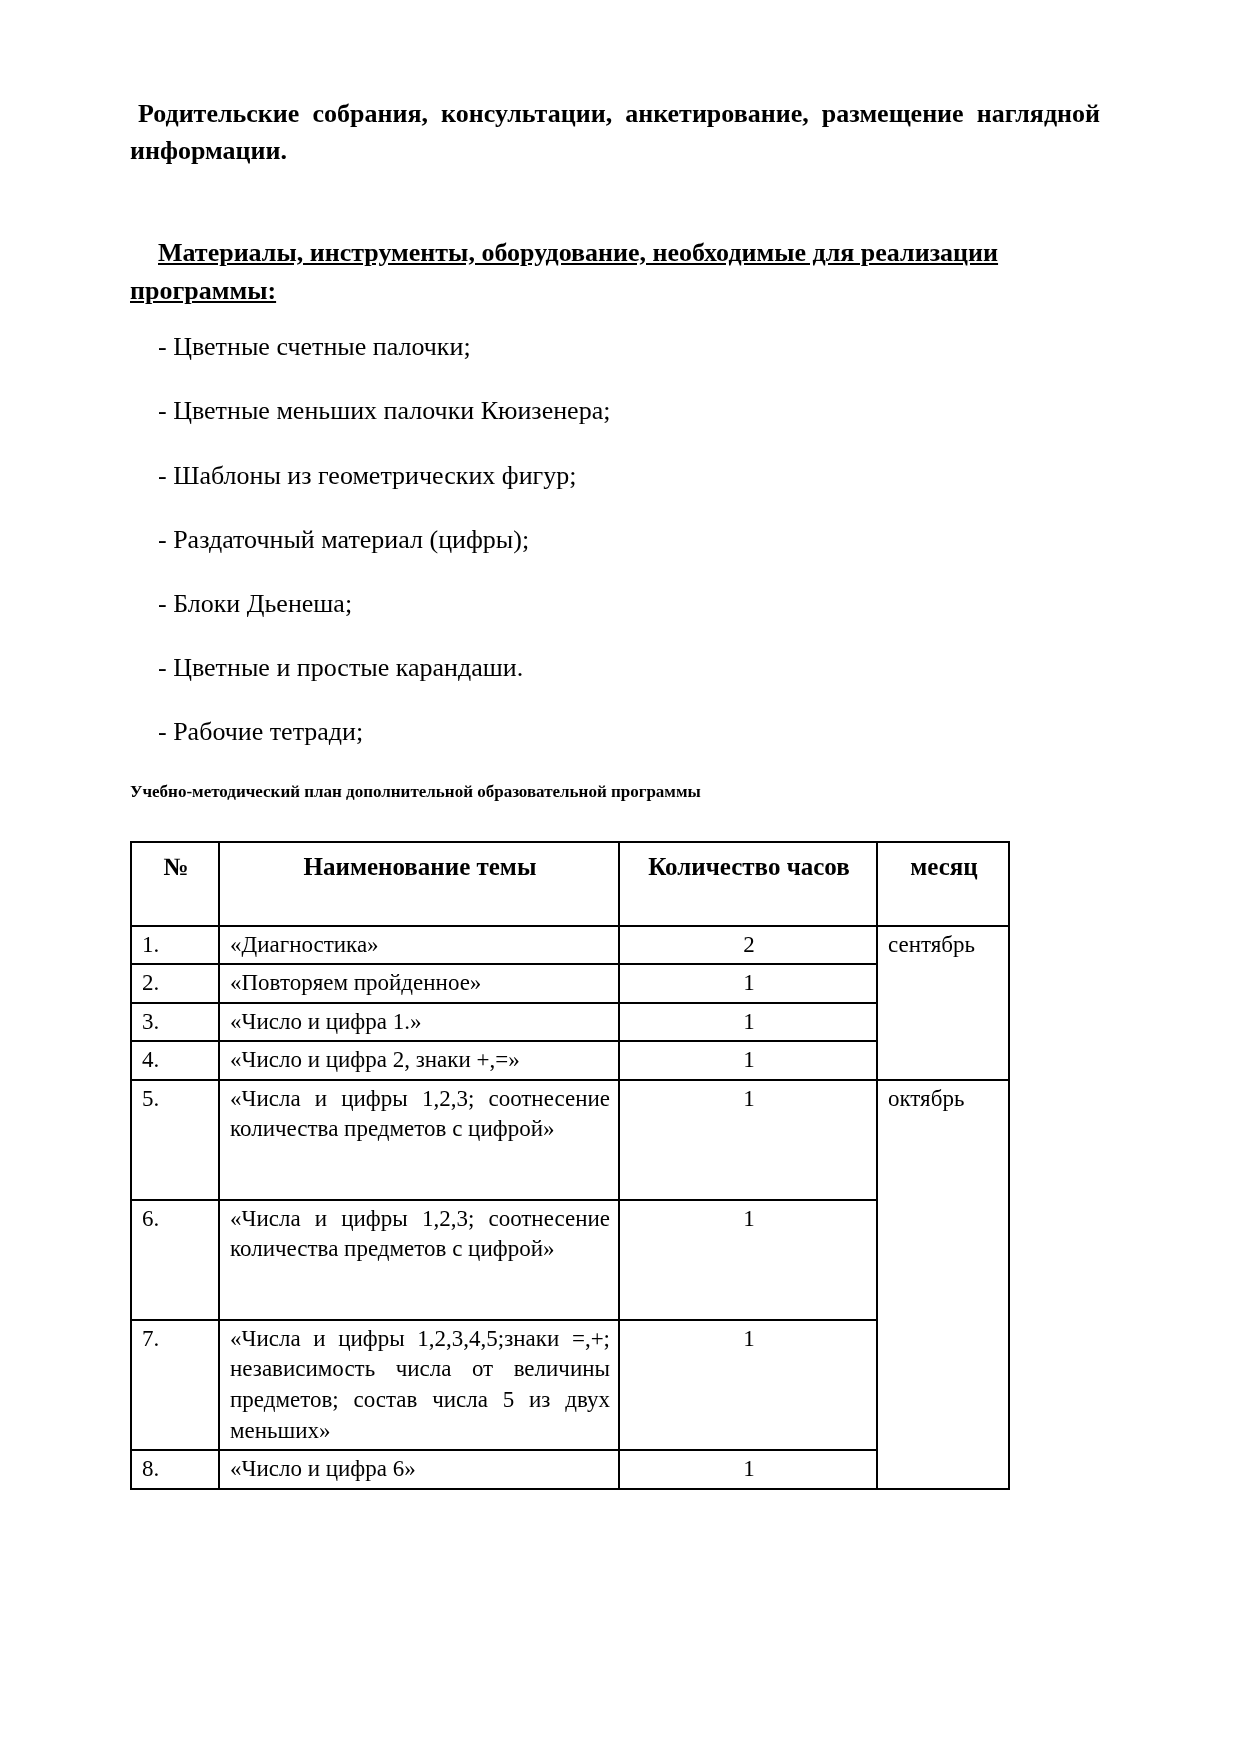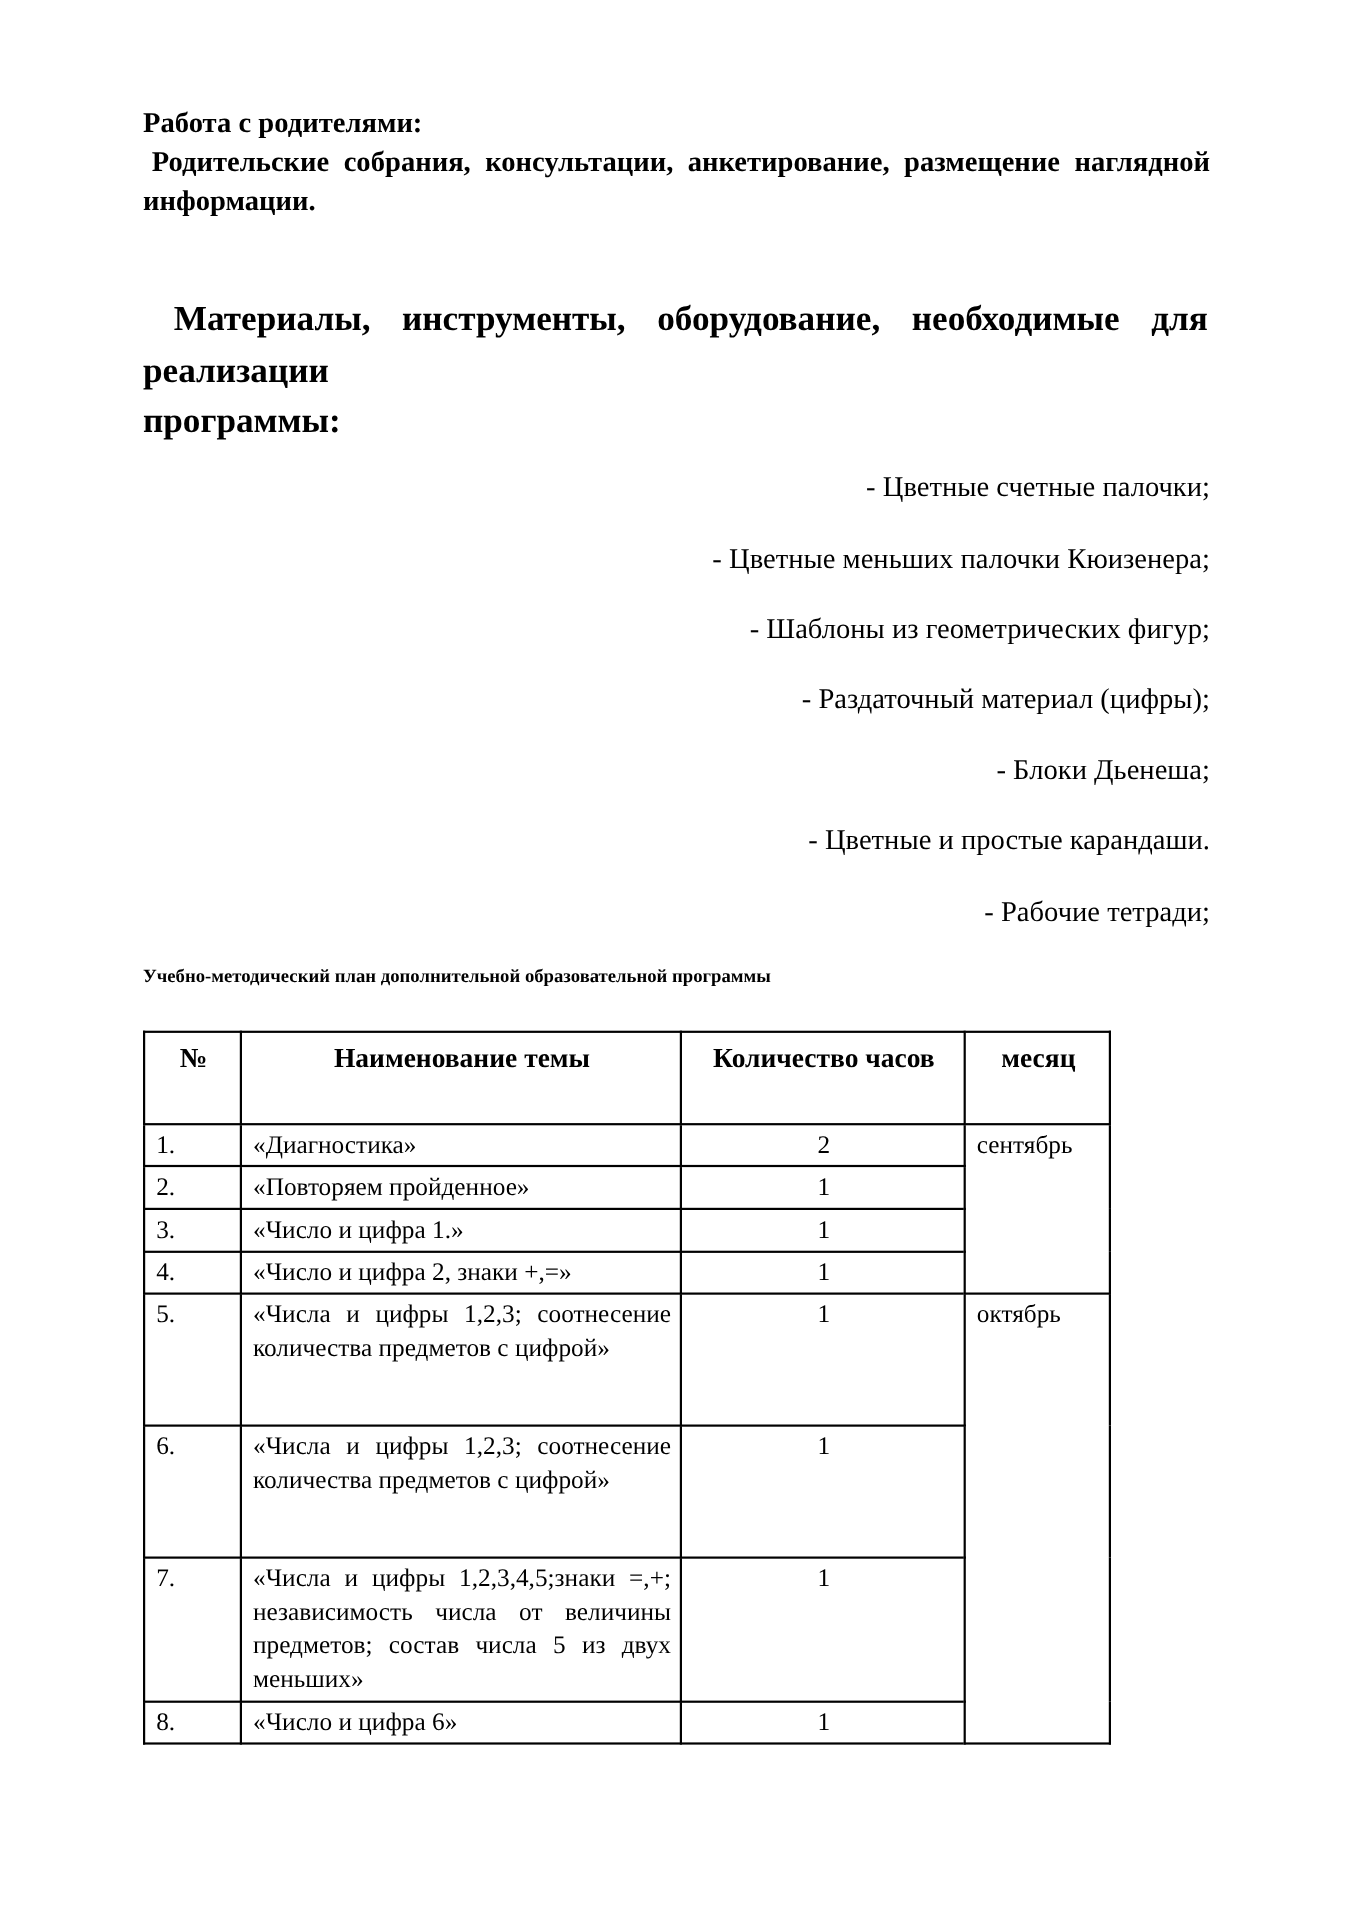--- a/index.html
+++ b/index.html
@@ -36,37 +36,37 @@
   }
   .para-lead {
     text-indent: 8px;
   }
   .block-gap-lg { height: 64px; }
   .block-gap-md { height: 38px; }
   .block-gap-sm { height: 22px; }
 
   .section-head {
     font-weight: bold;
-    font-size: 32px;
+    font-size: 26px;
     line-height: 1.45;
     text-align: justify;
     text-indent: 28px;
     margin: 0;
     padding-right: 2px;
+    text-decoration: underline;
   }
   .section-head .line2 {
     display: block;
     text-indent: 0;
   }
 
   .bullets {
     margin: 0;
     padding: 0;
     list-style: none;
-    text-align: right;
   }
   .bullets li {
     font-size: 26px;
     line-height: 1.2;
     padding: 0 0 0 28px;
     margin: 0 0 33px 0;
     white-space: nowrap;
   }
 
   .table-title {
@@ -113,21 +113,20 @@
   td.month { text-align: left; padding-left: 10px; vertical-align: top; }
   td.tall  { height: 112px; }
   td.tall-xl { height: 122px; }
 </style>
 </head>
 <body>
 
 <div class="page">
 
   <div>
-    <p class="h-bold">Работа с родителями:</p>
     <p class="para para-lead">Родительские собрания, консультации, анкетирование, размещение наглядной информации.</p>
   </div>
 
   <div class="block-gap-lg"></div>
 
   <div>
     <p class="section-head"><span>Материалы, инструменты, оборудование, необходимые для  реализации</span><span class="line2">программы:</span></p>
 
     <div class="block-gap-sm"></div>
 

